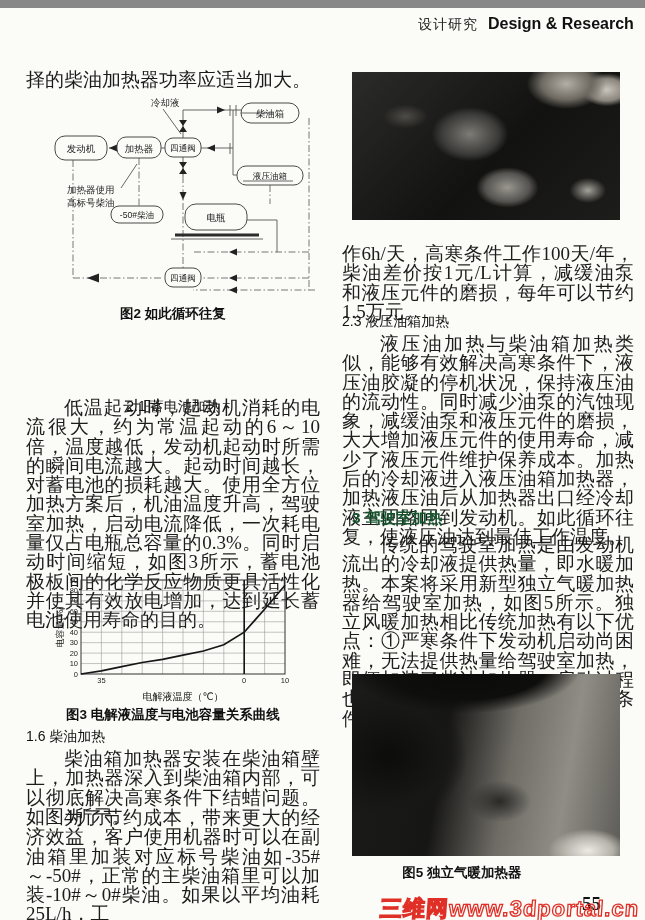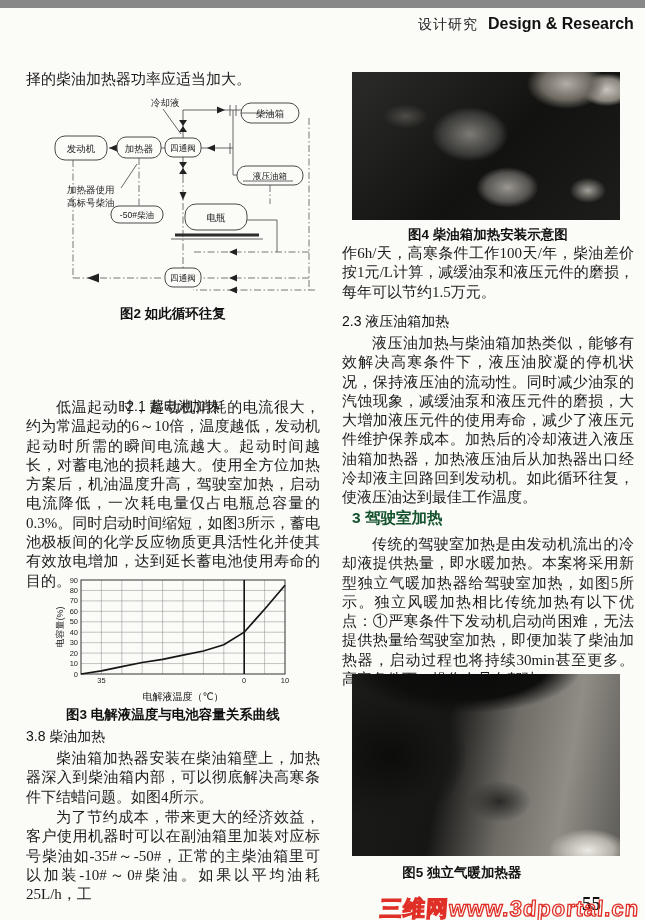--- a/index.html
+++ b/index.html
@@ -6,21 +6,21 @@
   body{background:#888;}
   .page{
     position:relative; width:645px; height:920px; margin:8px auto;
     background:#fbfbf8; overflow:hidden;
     font-family:"Liberation Serif","DejaVu Serif",serif;
     color:#1c1c1c;
   }
   .hdr{position:absolute; top:7px; left:418px; white-space:nowrap;}
   .hdr .zh{font-size:14px; letter-spacing:1px; color:#222;}
   .hdr .en{font-size:16px; font-weight:bold; font-family:"Liberation Sans","DejaVu Sans",sans-serif; margin-left:10px; color:#111;}
-  .blk{position:absolute; width:294px; text-align:justify; font-size:15px; line-height:19.3px; color:#1c1c1c;}
+  .blk{position:absolute; width:294px; text-align:justify; font-size:19px; line-height:19.3px; color:#1c1c1c;}
   .blk.ind{text-indent:2em;}
   .h2{position:absolute; width:294px; font-weight:normal; font-size:14px; font-family:"Liberation Sans","DejaVu Sans",sans-serif; color:#111;}
   .h1x{position:absolute; width:294px; font-weight:bold; font-size:15.5px; font-family:"Liberation Sans","DejaVu Sans",sans-serif; color:#14532d;}
   .cap{position:absolute; width:294px; text-align:center; font-weight:bold; font-size:13.5px; font-family:"Liberation Sans","DejaVu Sans",sans-serif; color:#111;}
   svg text{font-family:"Liberation Sans","DejaVu Sans",sans-serif;}
   .dbox{fill:none; stroke:#4a4a4a; stroke-width:1;}
   .dline{stroke:#555; stroke-width:0.9; fill:none;}
   .ddash{stroke:#666; stroke-width:0.9; fill:none; stroke-dasharray:7 2.5 1.5 2.5;}
   .dtxt{font-size:9.5px; fill:#222;}
   .dtxts{font-size:8.6px; fill:#222;}
@@ -166,26 +166,25 @@
       <text x="46.400000000000006" y="109" text-anchor="middle" class="tick">35</text>
       <text x="189.20000000000002" y="109" text-anchor="middle" class="tick">0</text>
       <text x="230" y="109" text-anchor="middle" class="tick">10</text>
       <line x1="189.20000000000002" y1="6" x2="189.20000000000002" y2="100" class="zeroline"></line>
       <polyline points="26.0,100.0 46.4,96.9 66.8,92.7 87.2,88.5 107.6,85.4 128.0,81.2 148.4,77.0 168.8,70.8 189.2,58.2 209.6,35.2 230.0,11.2" fill="none" class="curve"></polyline>
       <text x="8" y="53" text-anchor="middle" class="axlabel" transform="rotate(-90 8 53)">电容量(%)</text>
       <text x="128" y="126" text-anchor="middle" class="axlabel2">电解液温度（℃）</text>
     </svg>
   <div class="cap" style="top:698px; left:26px;text-align:center;">图3  电解液温度与电池容量关系曲线</div>
 
-  <div class="h2" style="top:720px; left:26px;">3.8  柴油加热</div>
+  <div class="h2" style="top:720px; left:26px;">1.6  柴油加热</div>
   <div class="blk ind" style="top:741px; left:26px;">柴油箱加热器安装在柴油箱壁上，加热器深入到柴油箱内部，可以彻底解决高寒条件下结蜡问题。如图4所示。</div>
   <div class="blk ind" style="top:800px; left:26px;">为了节约成本，带来更大的经济效益，客户使用机器时可以在副油箱里加装对应标号柴油如-35#～-50#，正常的主柴油箱里可以加装-10#～0#柴油。如果以平均油耗25L/h，工</div>
 
   <div id="fig4-photo" class="photo" style="top:64px; left:352px;"></div>
-  <div class="cap" style="top:218px; left:342px; width:292px;">图4  柴油箱加热安装示意图</div>
 
   <div class="blk" style="top:236px; left:342px; width:292px;">作6h/天，高寒条件工作100天/年，柴油差价按1元/L计算，减缓油泵和液压元件的磨损，每年可以节约1.5万元。</div>
   <div class="h2" style="top:305px; left:342px; width:292px;">2.3  液压油箱加热</div>
   <div class="blk ind" style="top:326px; left:342px; width:292px;">液压油加热与柴油箱加热类似，能够有效解决高寒条件下，液压油胶凝的停机状况，保持液压油的流动性。同时减少油泵的汽蚀现象，减缓油泵和液压元件的磨损，大大增加液压元件的使用寿命，减少了液压元件维护保养成本。加热后的冷却液进入液压油箱加热器，加热液压油后从加热器出口经冷却液主回路回到发动机。如此循环往复，使液压油达到最佳工作温度。</div>
   <div class="h1x" style="top:500px; left:352px; width:282px;">3  驾驶室加热</div>
   <div class="blk ind" style="top:527px; left:342px; width:292px;">传统的驾驶室加热是由发动机流出的冷却液提供热量，即水暖加热。本案将采用新型独立气暖加热器给驾驶室加热，如图5所示。独立风暖加热相比传统加热有以下优点：①严寒条件下发动机启动尚困难，无法提供热量给驾驶室加热，即便加装了柴油加热器，启动过程也将持续30min甚至更多。高寒条件下，操作人员在驾驶</div>
 
   <div id="fig5-photo" class="photo" style="top:666px; left:352px;"></div>
   <div class="cap" style="top:856px; left:342px; width:240px;">图5  独立气暖加热器</div>
 

